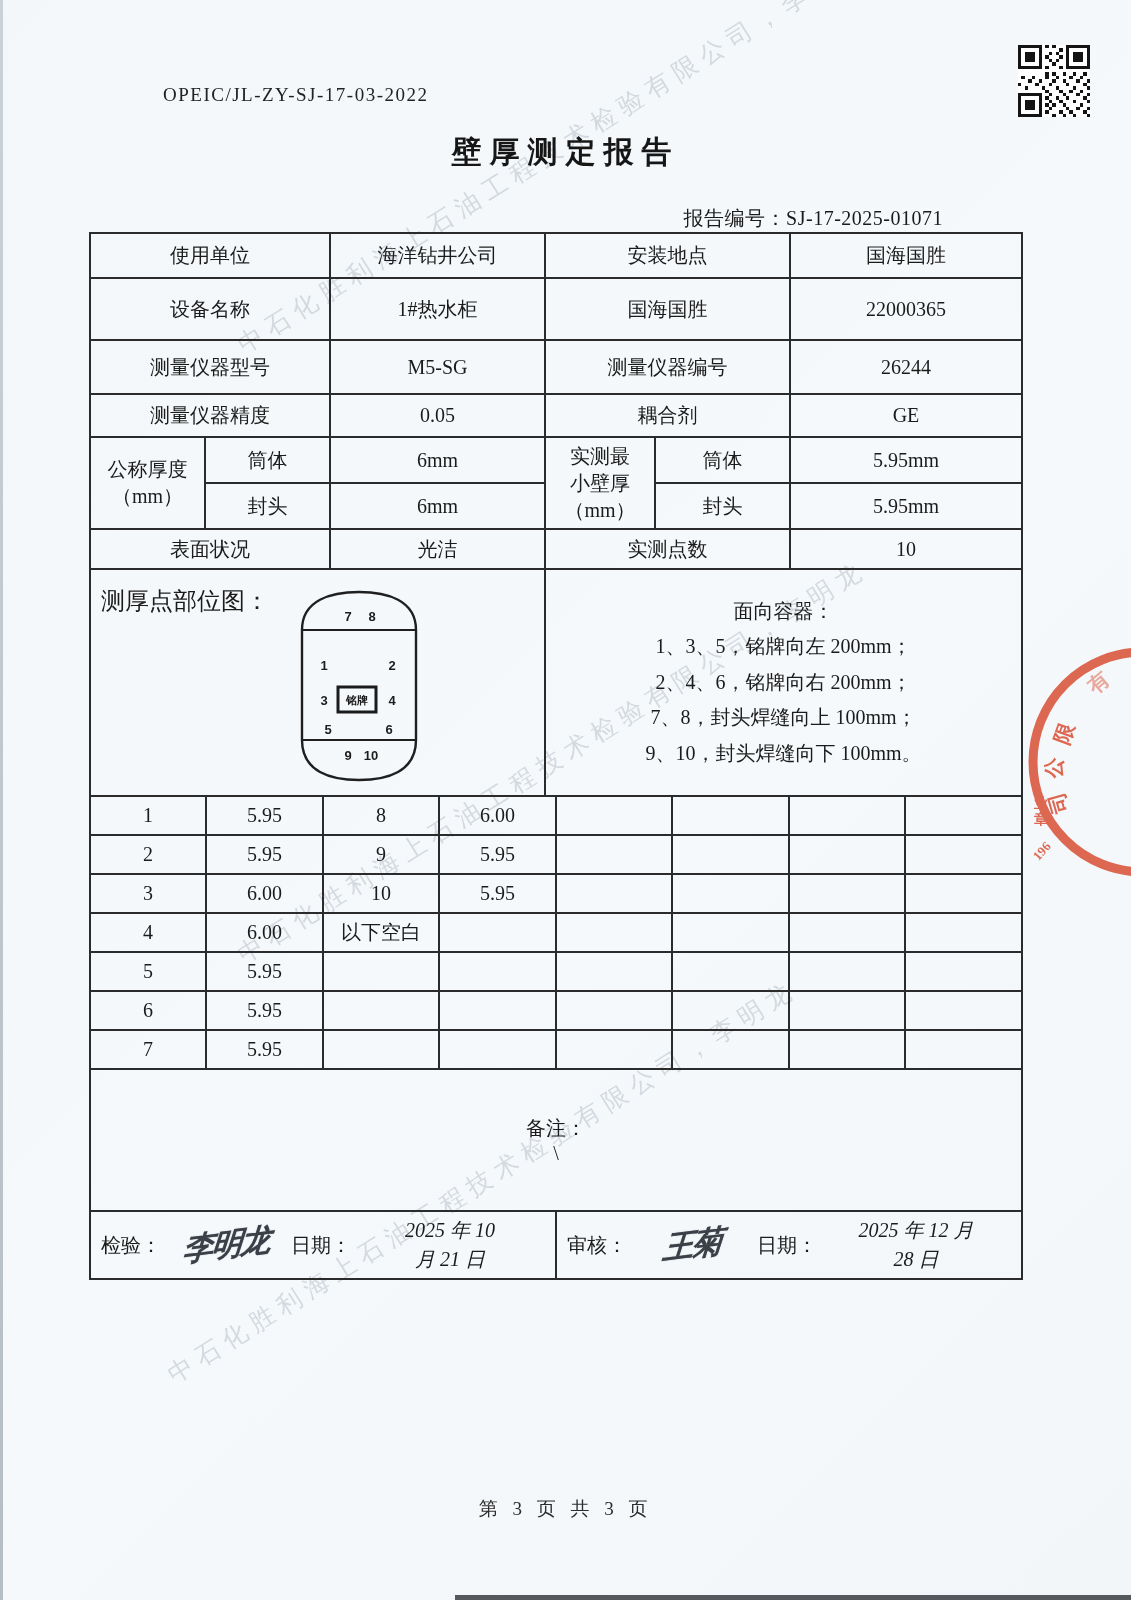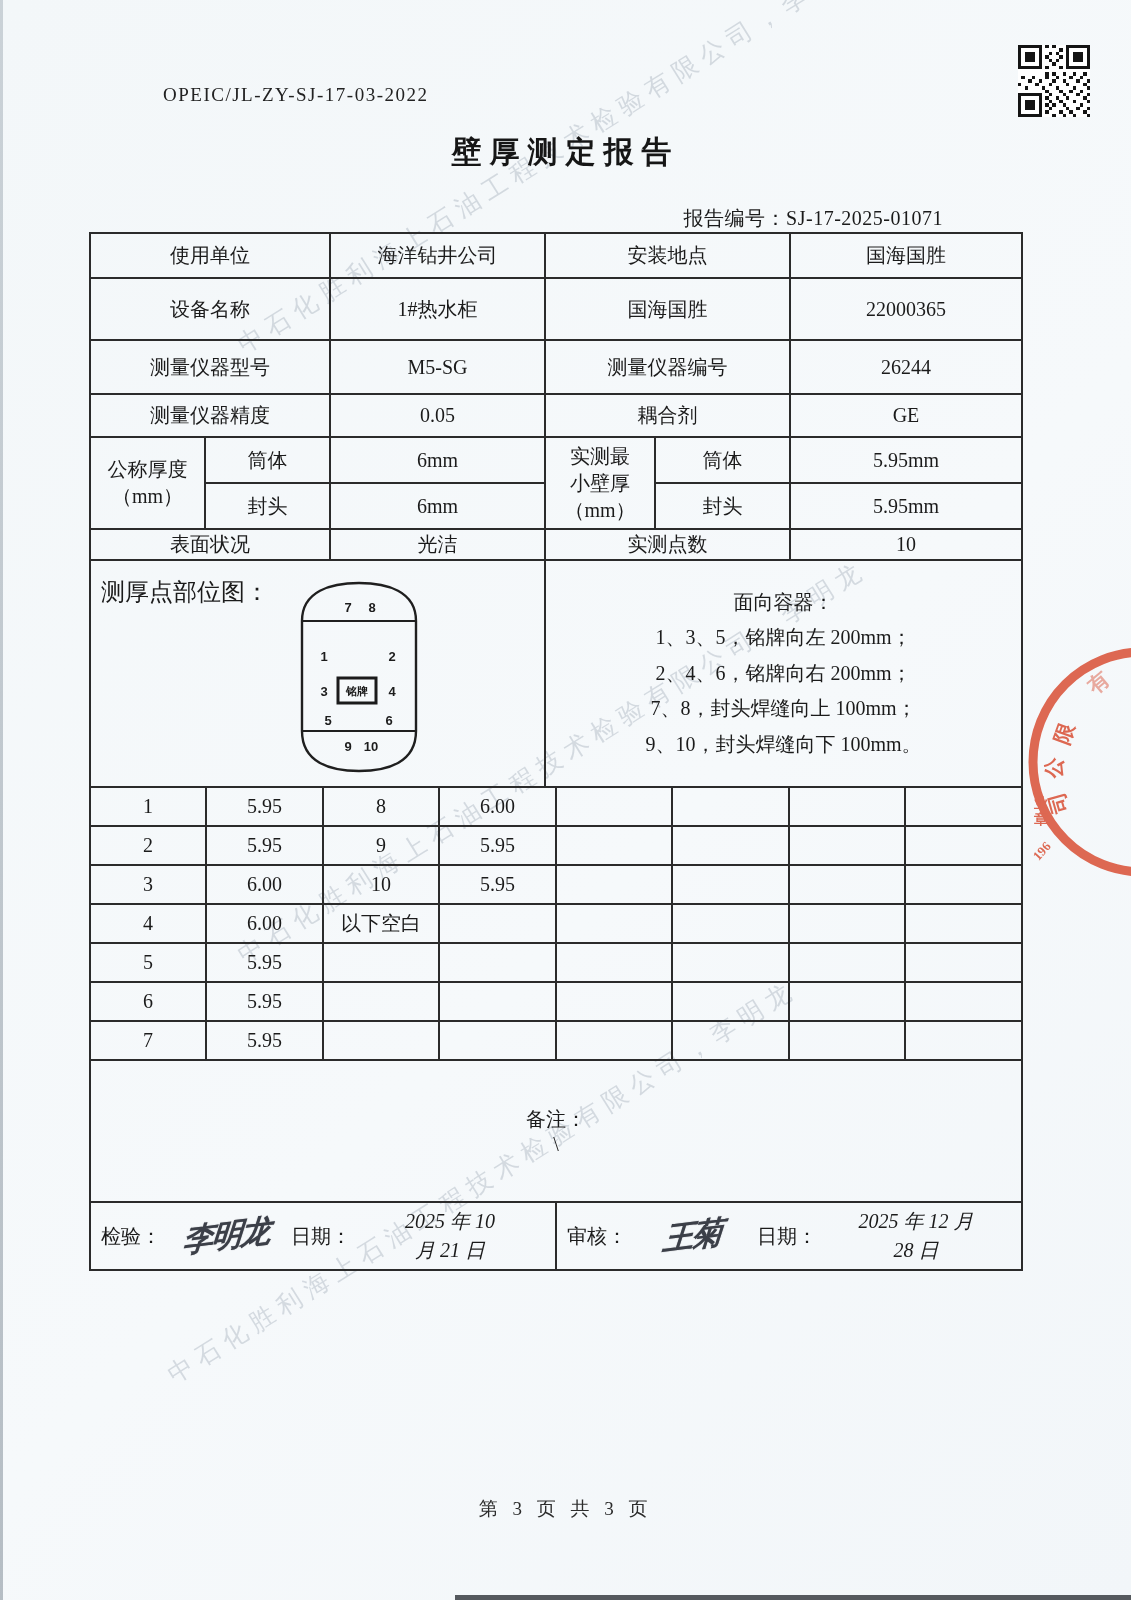--- a/index.html
+++ b/index.html
@@ -171,21 +171,21 @@
 （mm）</td>
         <td>筒体</td>
         <td>5.95mm</td>
       </tr>
       <tr style="height:46px">
         <td>封头</td>
         <td>6mm</td>
         <td>封头</td>
         <td>5.95mm</td>
       </tr>
-      <tr style="height:31px">
+      <tr style="height:40px">
         <td colspan="2">表面状况</td>
         <td>光洁</td>
         <td colspan="2">实测点数</td>
         <td>10</td>
       </tr>
     </tbody>
       </table>
 
     <table class="doc-table">
       <colgroup>

